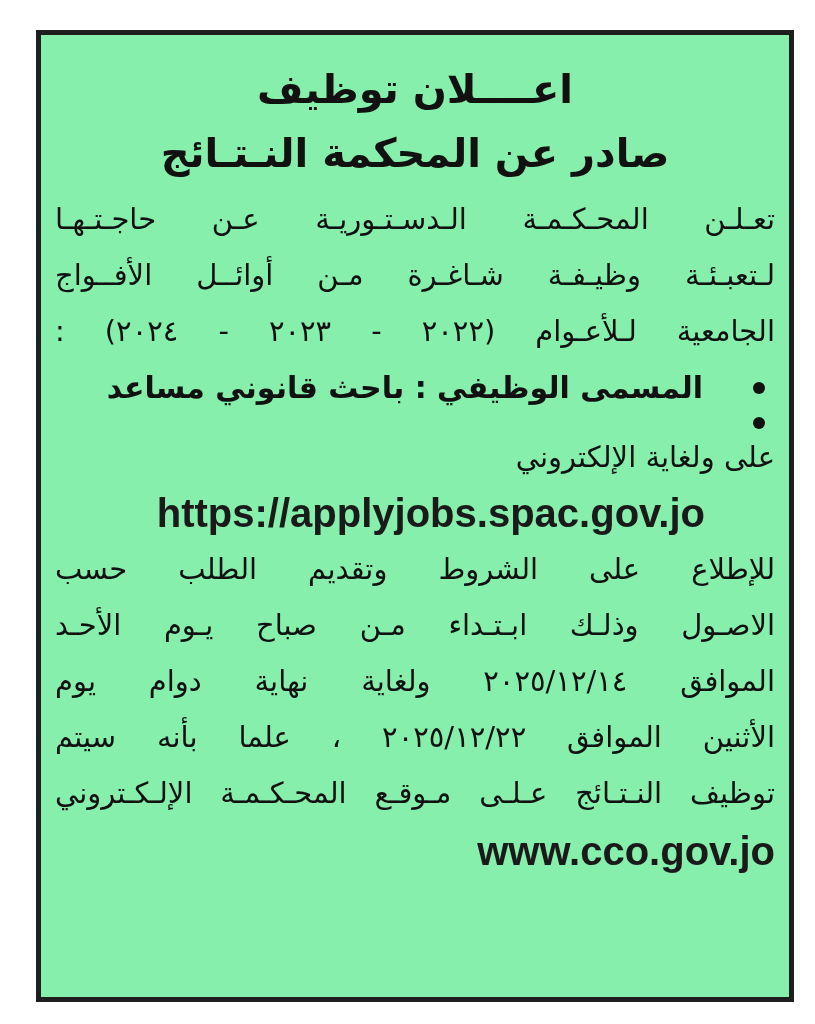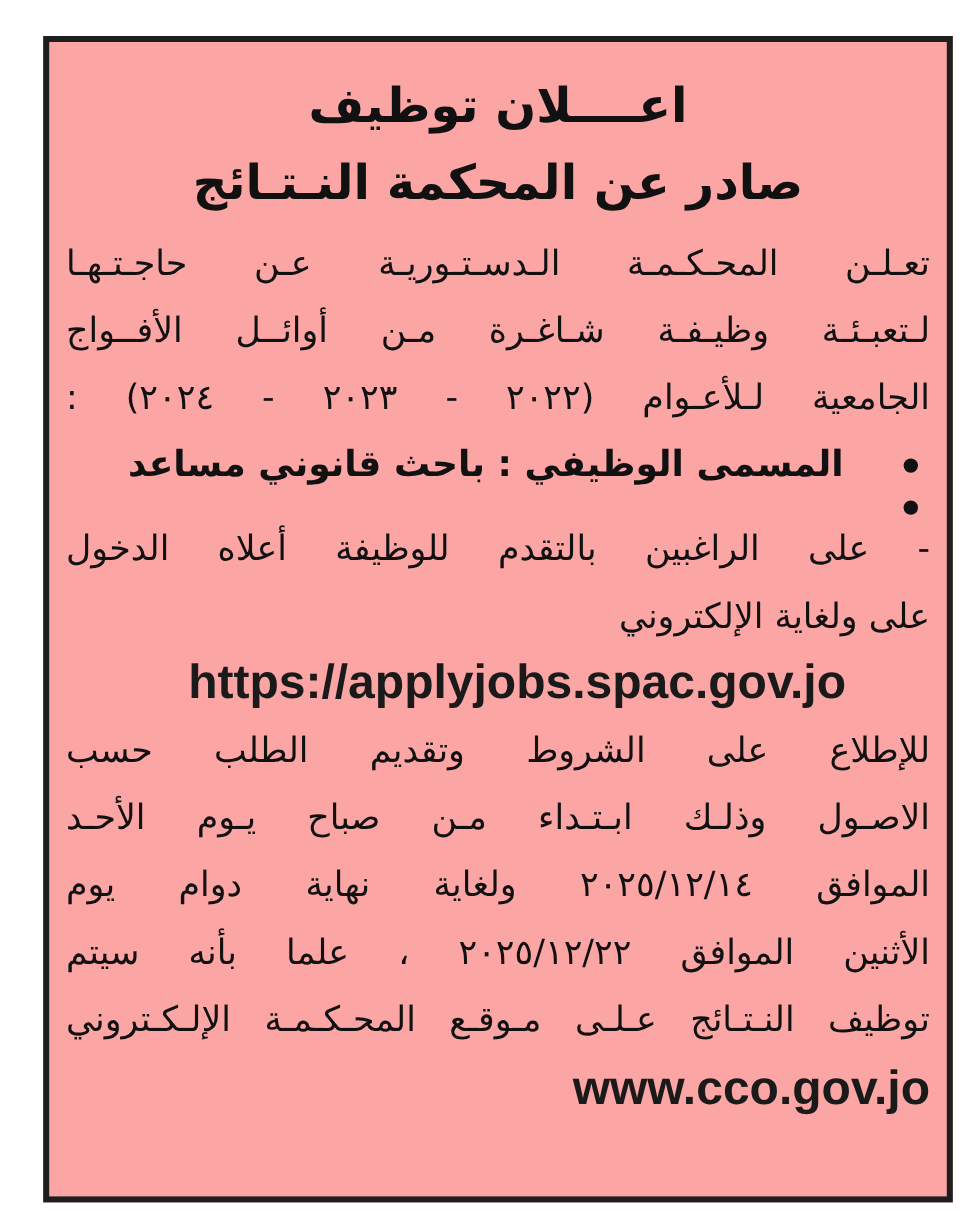--- a/index.html
+++ b/index.html
@@ -14,21 +14,21 @@
       overflow: hidden;
       font-family: "DejaVu Sans", sans-serif;
     }
     .ad-frame {
       position: absolute;
       left: 36px;
       top: 30px;
       width: 748px;
       height: 962px;
       border: 5px solid #1e1e1e;
-      background: #fca5a5;
+      background: #86efac;
       box-sizing: content-box;
     }
     .ad-content {
       direction: rtl;
       text-align: justify;
       color: #111;
       padding: 0 14px 0 14px;
     }
     .title-1 {
       text-align: center;
@@ -116,21 +116,20 @@
       <li class="bullet-item">
         <span class="bullet-dot"></span>
         <span>المسمى الوظيفي : باحث قانوني مساعد</span>
       </li>
       <li class="bullet-item">
         <span class="bullet-dot"></span>
       </li>
     </ul>
 
     <div class="instructions">
-      <div class="body-line">- على الراغبين بالتقدم للوظيفة أعلاه الدخول</div>
       <div class="body-line short">على ولغاية الإلكتروني</div>
     </div>
 
     <div class="url apply">https://applyjobs.spac.gov.jo</div>
 
     <div class="details">
       <div class="body-line">للإطلاع على الشروط وتقديم الطلب حسب</div>
       <div class="body-line">الاصـول وذلـك ابـتـداء مـن صباح يـوم الأحـد</div>
       <div class="body-line">الموافق ٢٠٢٥/١٢/١٤ ولغاية نهاية دوام يوم</div>
       <div class="body-line">الأثنين الموافق ٢٠٢٥/١٢/٢٢ ، علما بأنه سيتم</div>

